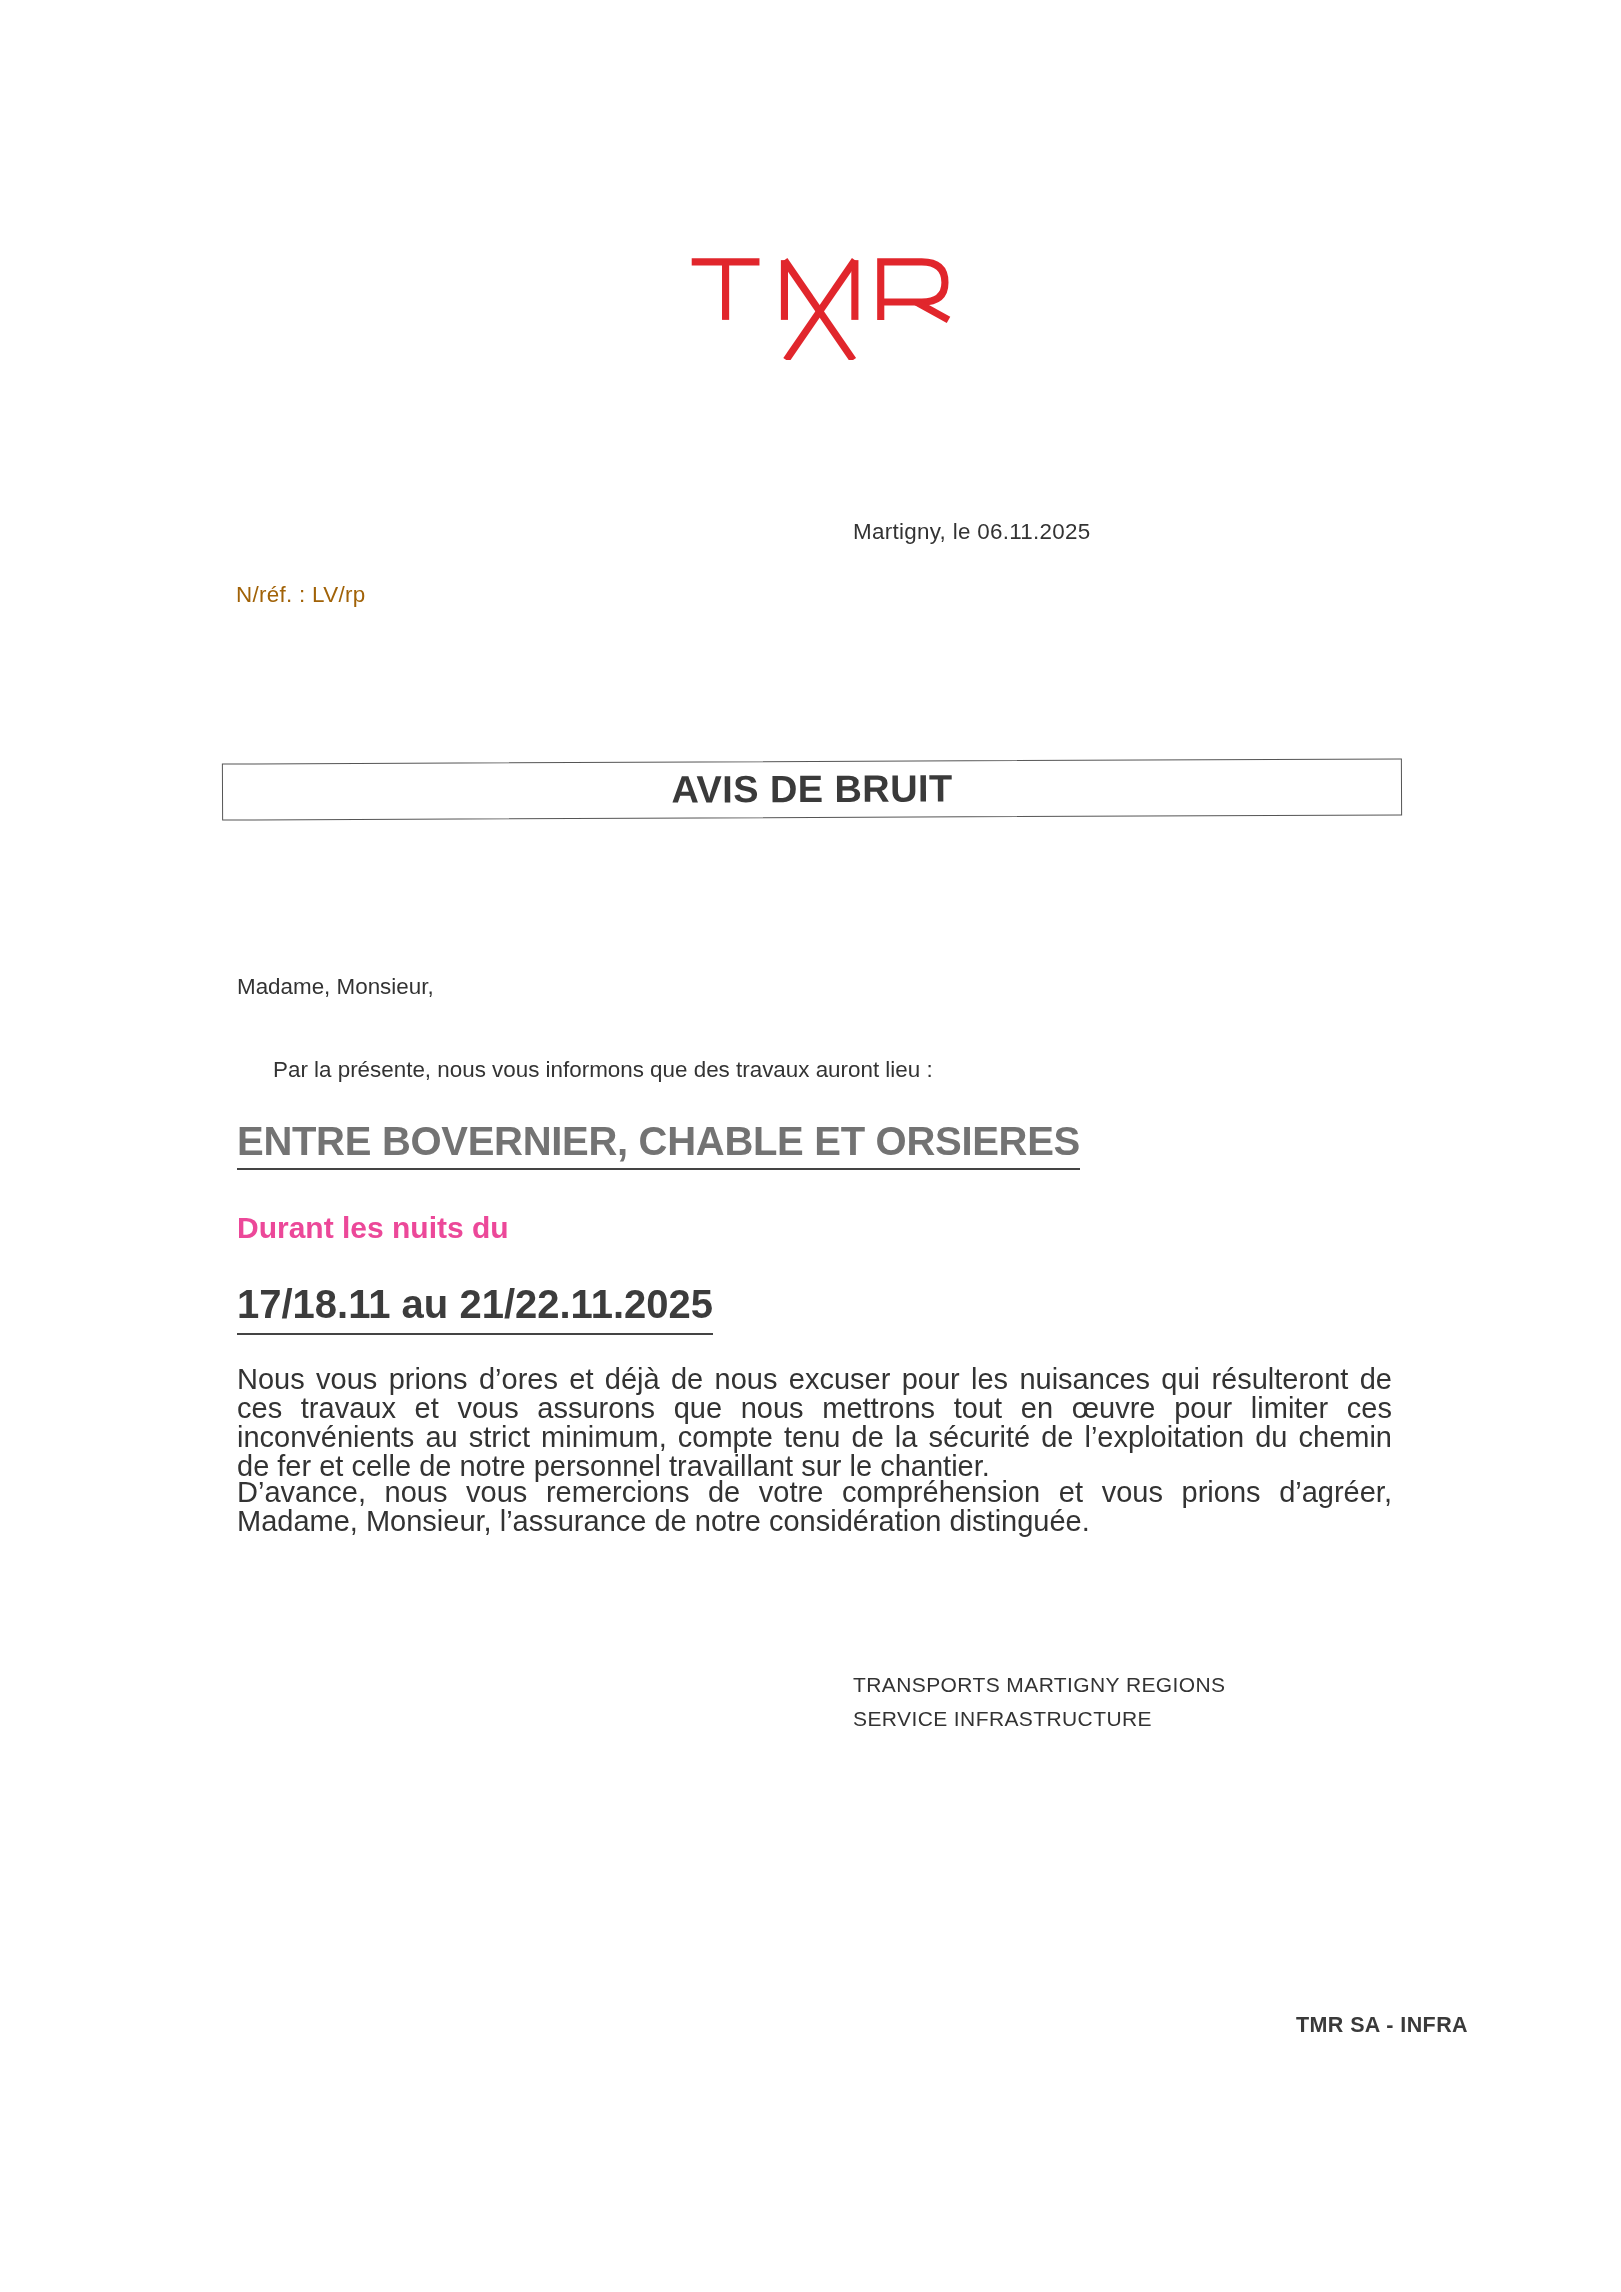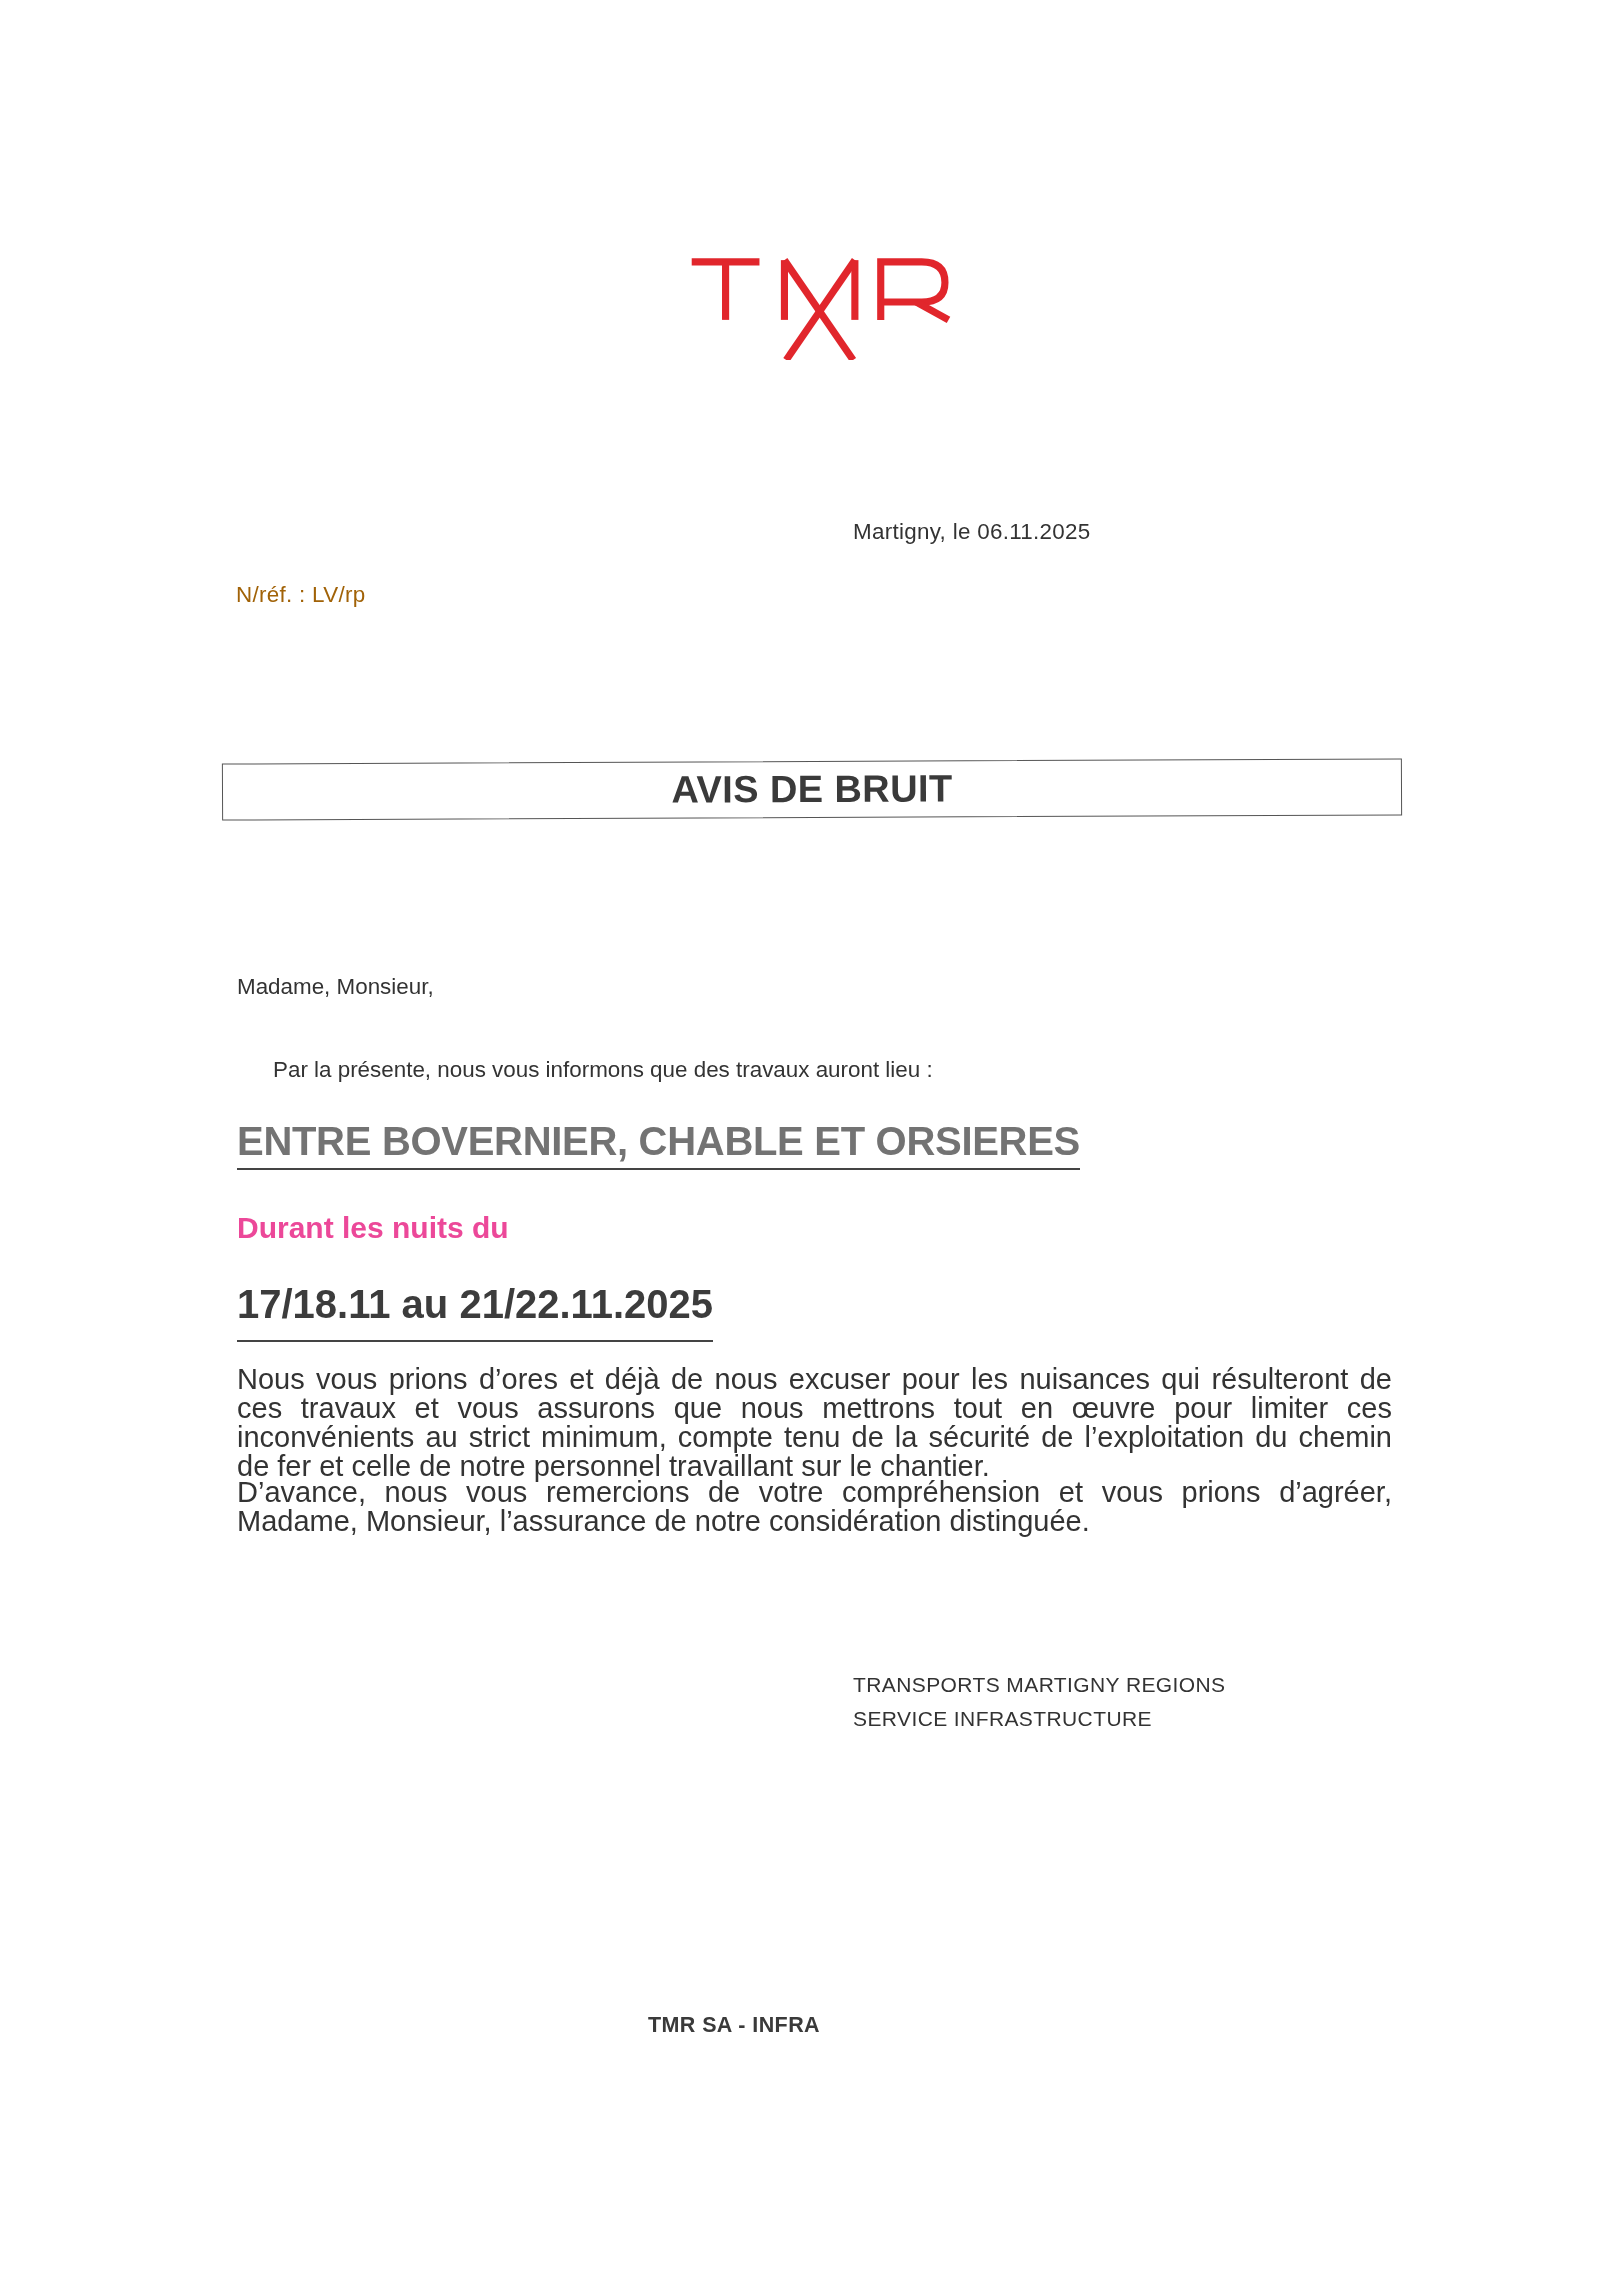--- a/index.html
+++ b/index.html
@@ -32,36 +32,36 @@
   .intro      { left: 237px; top: 1057px; font-size: 22.4px; color: #333; white-space: nowrap; margin-left: 36px; }
 
   .location {
     left: 237px; top: 1119px; font-size: 40px; font-weight: bold; color: #737373;
     white-space: nowrap; padding-bottom: 3.6px; border-bottom: 2.7px solid #444;
     letter-spacing: -0.3px;
   }
   .nights-label { left: 237px; top: 1211px; font-size: 30px; font-weight: bold; color: #ec4899; white-space: nowrap; }
   .dates {
     left: 237px; top: 1282px; font-size: 40px; font-weight: bold; color: #3c3c3c;
-    white-space: nowrap; padding-bottom: 13px; border-bottom: 2.7px solid #444;
+    white-space: nowrap; padding-bottom: 6px; border-bottom: 2.7px solid #444;
   }
 
   .para {
     left: 237px; width: 1155px; font-size: 29px; line-height: 29px; color: #333;
     text-align: justify; margin: 0;
   }
   .para1 { top: 1365px; }
   .para2 { top: 1478px; }
 
   
   .signature { left: 853px; top: 1668px; font-size: 21px; line-height: 34px; color: #333; letter-spacing: 0.4px; }
   .signature div { white-space: nowrap; }
 
   
-  .footer { left: 0; width: 1468px; top: 2013px; text-align: center; color: #333; }
+  .footer { left: 0; width: 1468px; top: 2013px; text-align: right; color: #333; }
   .footer .company { font-size: 21.5px; font-weight: bold; color: #3a3a3a; letter-spacing: 0.4px; }
   .footer .address { font-size: 19px; margin-top: 10.7px; letter-spacing: 0.1px; }
   .footer .sep { color: #333; padding: 0 3.6px; }
 </style>
 </head>
 <body>
 
 <div class="abs logo">
   <svg viewBox="0 0 290 120">
     <g fill="none" stroke="#e1262c" stroke-width="8" stroke-linecap="butt">

